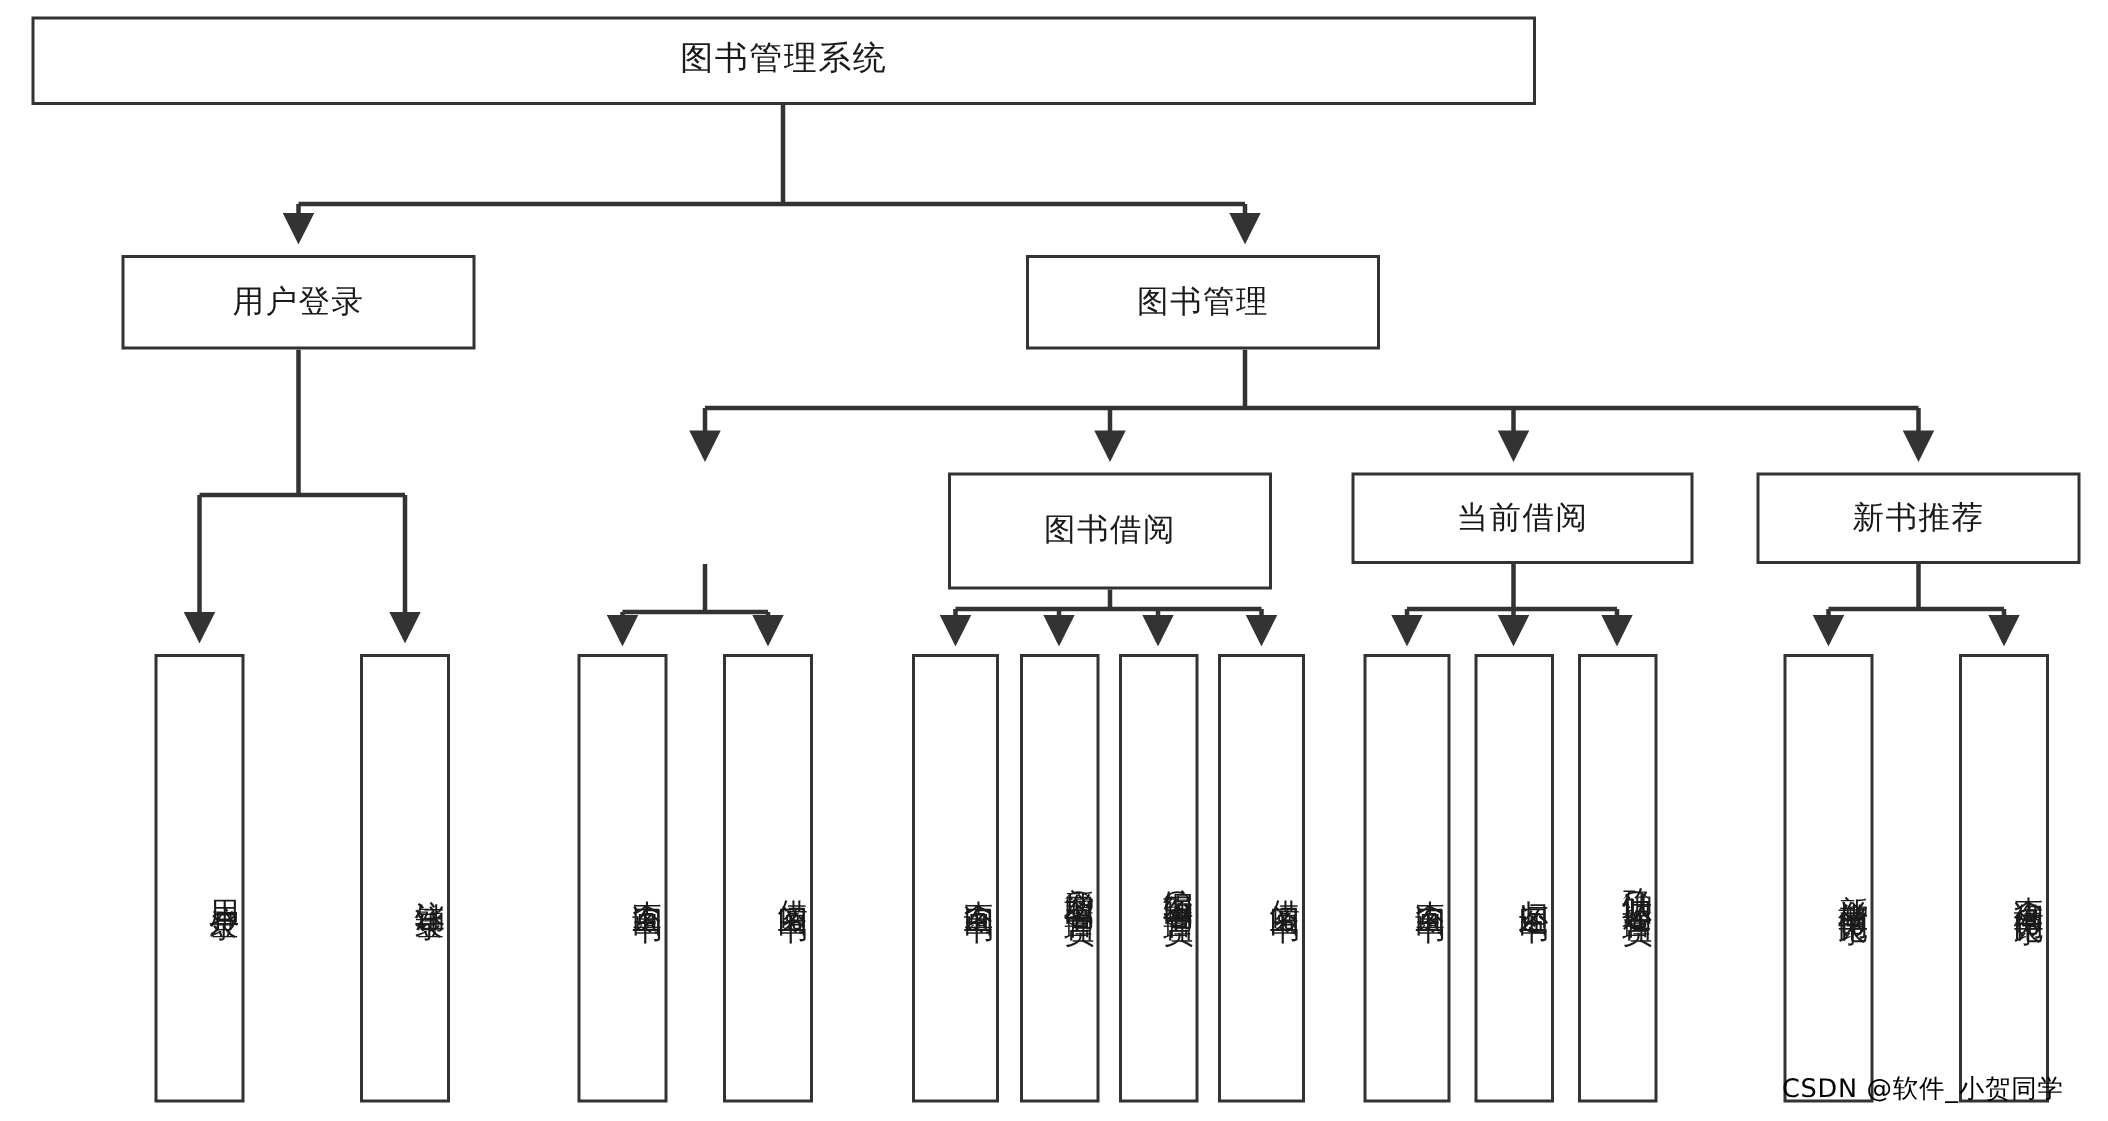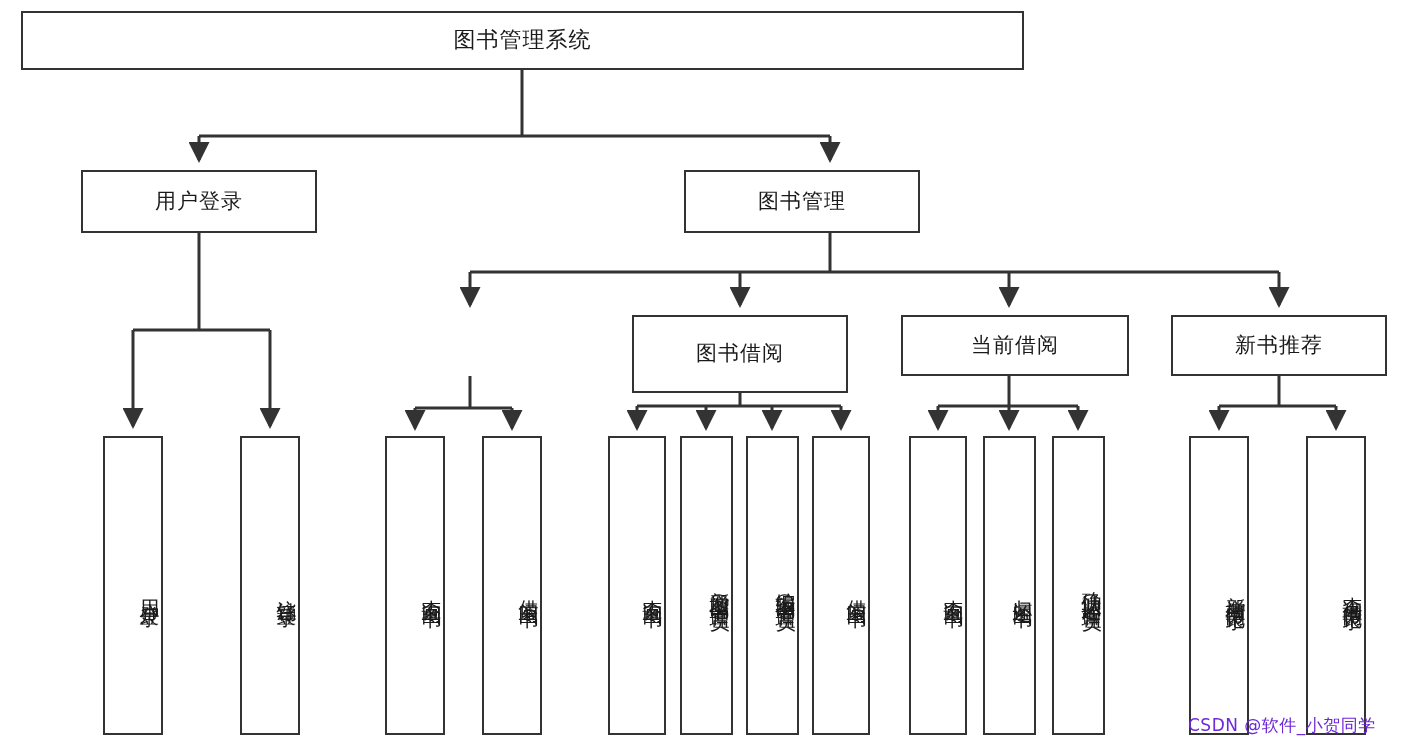--- a/index.html
+++ b/index.html
@@ -48,21 +48,21 @@
     line-height: 1.1;
     padding-top: 8px;
     align-items: flex-start;
     justify-content: center;
   }
   .node.root {
     font-size: 22px;
   }
   .watermark {
     position: absolute;
-    color: #6d28d9;
+    color: #000000;
     font-size: 17px;
     white-space: nowrap;
     letter-spacing: 0.5px;
   }
 </style>
 </head>
 <body>
 
 <div id="canvas">
 

